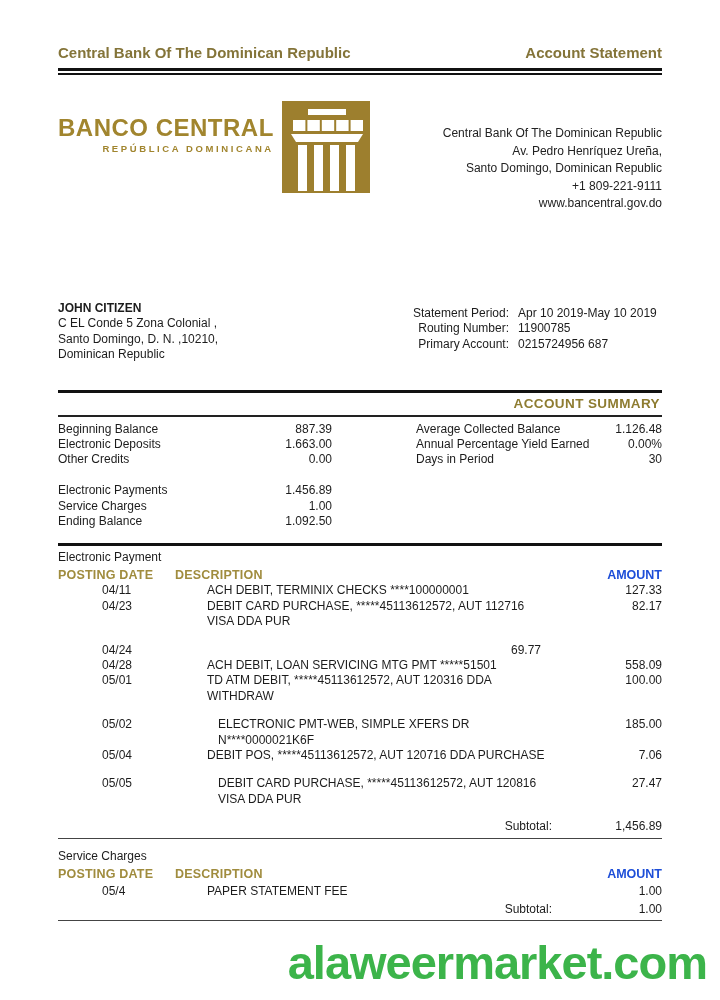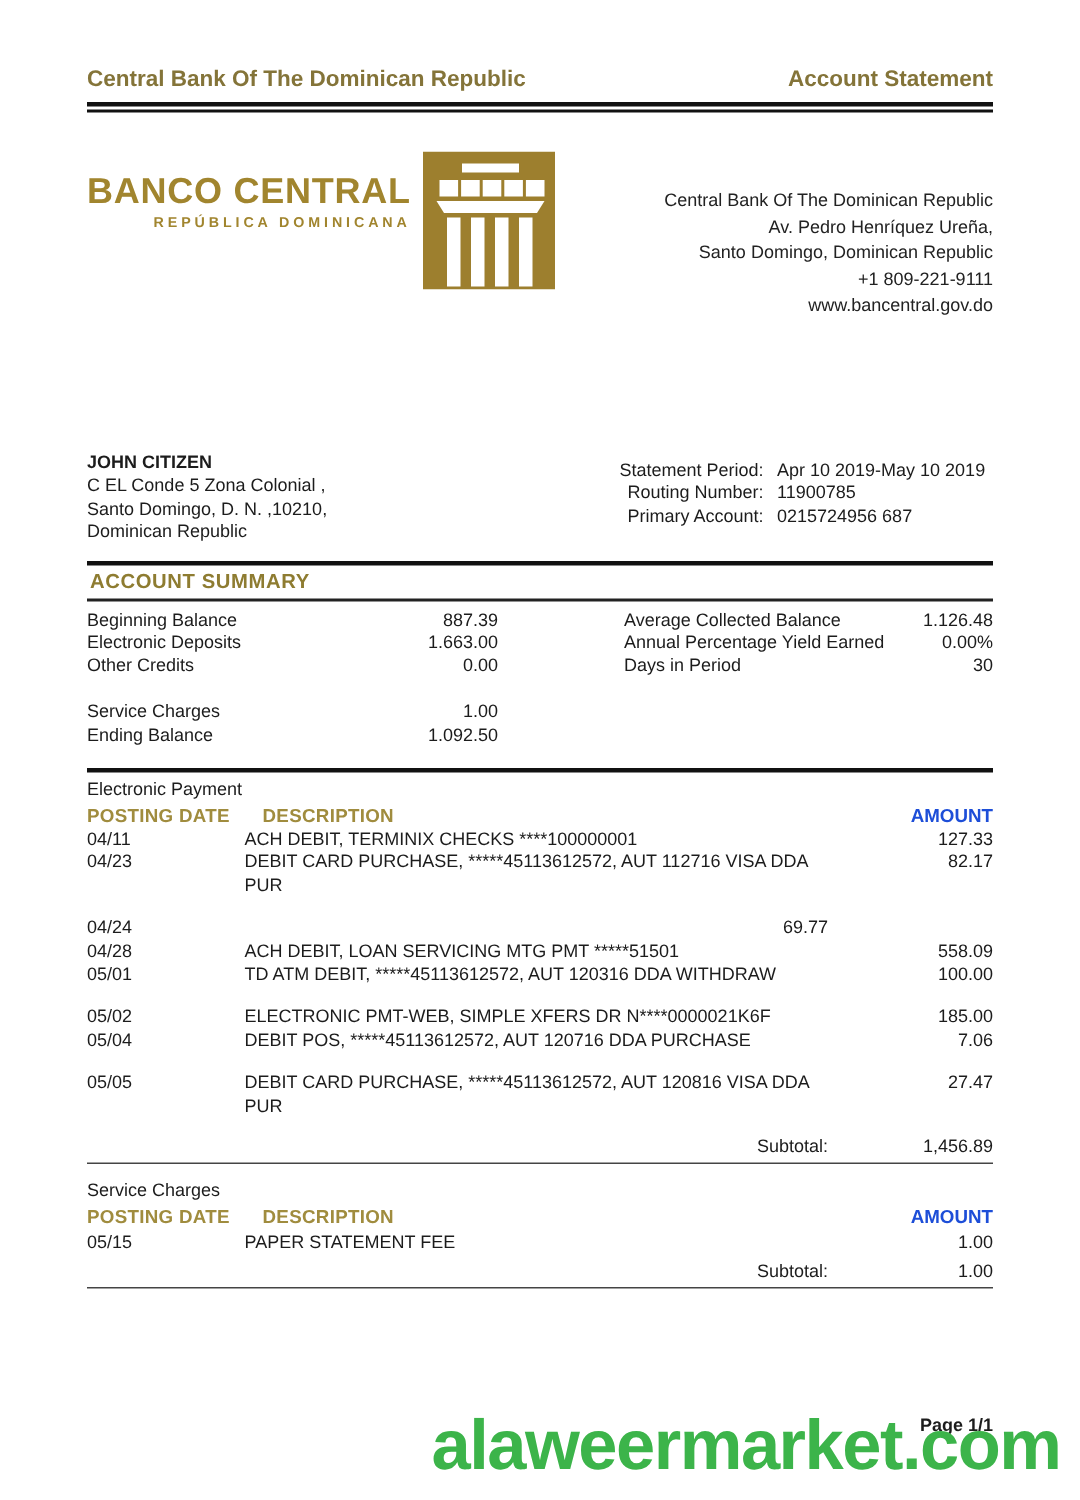--- a/index.html
+++ b/index.html
@@ -37,39 +37,39 @@
   
   .info-band{margin-top:88px;display:flex;}
   .customer{font-size:12px;line-height:15.5px;}
   .customer .cust-name{font-weight:bold;}
   .stmt-info{margin-left:auto;padding-top:5px;font-size:12px;line-height:15.5px;width:255px;}
   .stmt-row{display:flex;}
   .stmt-label{width:102px;text-align:right;flex:0 0 auto;}
   .stmt-value{margin-left:9px;}
 
   
-  .summary-section{margin-top:11px;}
+  .summary-section{margin-top:27px;text-align:right;}
   .rule-thick{height:3px;background:#111;}
   .rule-dark{height:2px;background:#222;}
   .rule-thin{height:1px;background:#444;}
   .summary-title{font-size:13.5px;font-weight:bold;color:var(--gold-title);letter-spacing:.4px;padding:3px 2px 4px 2px;}
   .summary-cols{display:flex;margin-top:5px;font-size:12px;line-height:15.4px;}
   .summary-left{width:274px;}
   .summary-right{margin-left:84px;flex:1;}
   .srow{display:flex;justify-content:space-between;min-height:15.4px;}
 
   
   .tbl-section{margin-top:14px;}
   .tbl-section-label{font-size:12px;padding-top:4px;}
   .tbl-head,.trow,.subtotal-row{display:grid;grid-template-columns:105px 1fr 110px;}
   .tbl-head{margin-top:3px;font-size:12.5px;font-weight:bold;line-height:16px;gap:12px;}
   .tbl-head .h-date,.tbl-head .h-desc{color:var(--gold-column);letter-spacing:.2px;}
   .tbl-head .h-amt{text-align:right;color:#1d4ed8;}
-  .trow{font-size:12px;line-height:15.4px;}
-  .trow.gap{margin-top:13px;}
+  .trow{font-size:12px;line-height:15.4px;margin-left:44px;}
+  .trow.gap{margin-top:13px;gap:11px;}
   .c-amt{text-align:right;}
   .subtotal-row{font-size:12px;line-height:15.4px;margin-top:12px;}
   .subtotal-label{text-align:right;}
   .subtotal-rule{margin-top:3px;}
 
   
   .page-num{margin-top:84px;text-align:right;font-size:12px;font-weight:bold;}
   .watermark{
     position:absolute;bottom:10px;right:13px;
     font-size:47px;font-weight:bold;letter-spacing:-1px;
@@ -158,20 +158,24 @@
         </div>
           <div class="srow">
           <span>Other Credits</span>
           <span>0.00</span>
         </div>
           <div class="srow">
           <span></span>
           <span></span>
         </div>
           <div class="srow">
+          <span>Electronic Payments</span>
+          <span>1.456.89</span>
+        </div>
+          <div class="srow">
           <span>Service Charges</span>
           <span>1.00</span>
         </div>
           <div class="srow">
           <span>Ending Balance</span>
           <span>1.092.50</span>
         </div>
         </div>
       <div class="summary-right">
           <div class="srow">
@@ -249,21 +253,21 @@
 
   <div class="tbl-section" style="margin-top:6px;">
     <div class="tbl-section-label">Service Charges</div>
     <div class="tbl-head">
       <span class="h-date">POSTING DATE</span>
       <span class="h-desc">DESCRIPTION</span>
       <span class="h-amt">AMOUNT</span>
     </div>
     <div>
         <div class="trow" style="margin-top:2px;">
-        <span class="c-date">05/15</span>
+        <span class="c-date">05/4</span>
         <span class="c-desc">PAPER STATEMENT FEE</span>
         <span class="c-amt">1.00</span>
       </div>
       </div>
     <div class="subtotal-row" style="margin-top:3px;">
       <span></span>
       <span class="subtotal-label">Subtotal:</span>
       <span class="c-amt">1.00</span>
     </div>
     <div class="rule-thin subtotal-rule"></div>

